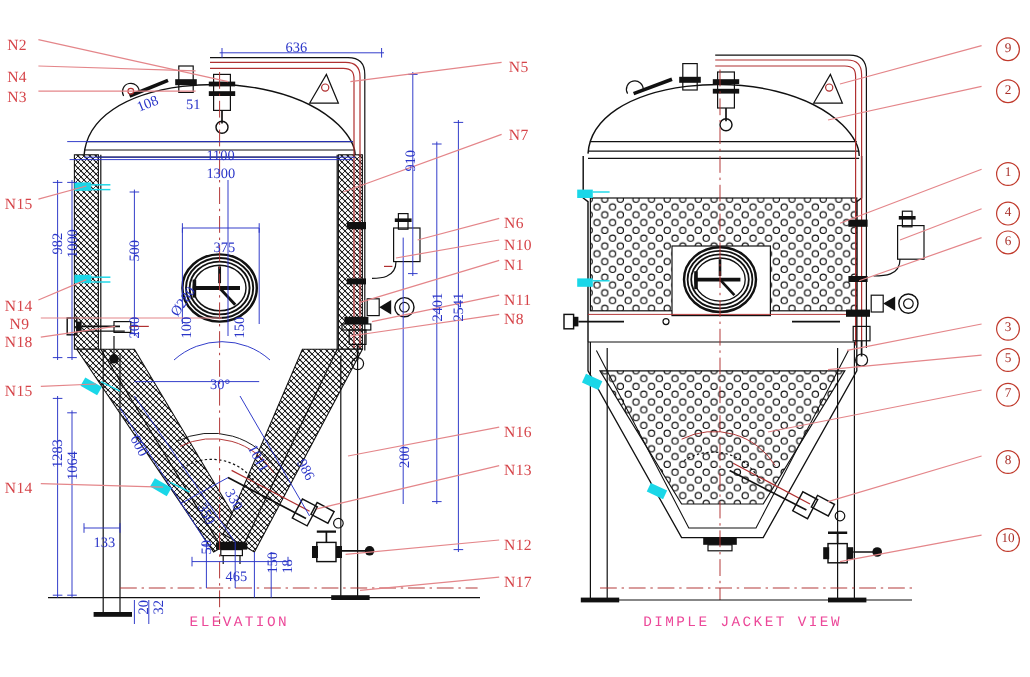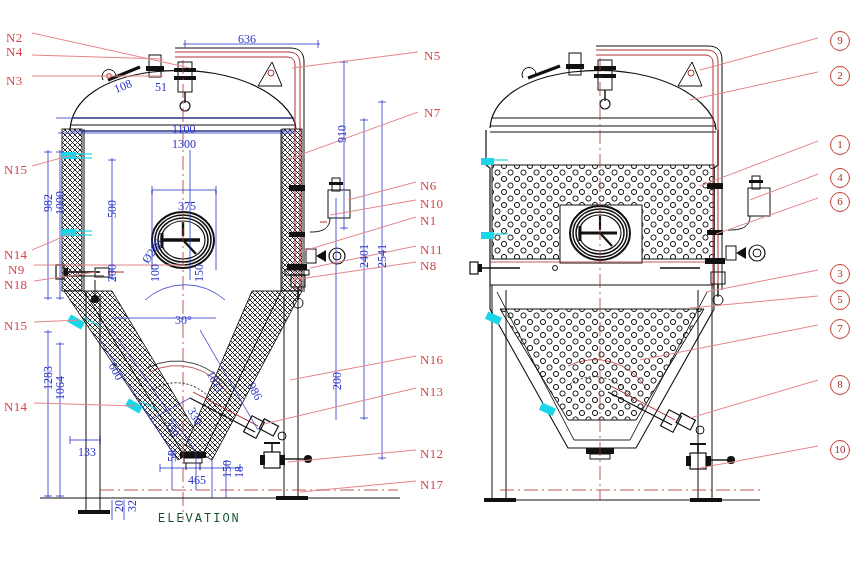--- a/index.html
+++ b/index.html
@@ -5,21 +5,21 @@
   html,body{margin:0;padding:0;background:#ffffff;}
   body{width:858px;height:564px;position:relative;overflow:hidden;
        font-family:"Liberation Mono", monospace;}
   #stage{position:absolute;left:0;top:0;width:718px;height:564px;}
   svg{position:absolute;left:0;top:0;}
   .lbl{position:absolute;color:#d6454a;font-family:"Liberation Serif",serif;
        font-size:13px;letter-spacing:.3px;white-space:nowrap;}
   .dimtxt{position:absolute;color:#2a35c8;font-family:"Liberation Serif",serif;
           font-size:12px;white-space:nowrap;}
   .dimtxt.v{transform-origin:0 0;}
-  .viewtitle{position:absolute;color:#14532d;font-family:"Liberation Mono",monospace;
+  .viewtitle{position:absolute;color:#ec4899;font-family:"Liberation Mono",monospace;
              font-size:12px;letter-spacing:2px;white-space:nowrap;}
   .callout{position:absolute;width:18px;height:18px;border:1px solid #c0392b;
            border-radius:50%;color:#a8302a;font-family:"Liberation Serif",serif;
            font-size:11px;text-align:center;line-height:17px;background:#fff;}
 </style>
 </head>
 <body>
 
 <div id="stage">
 
@@ -344,21 +344,21 @@
     <path d="M818,270 L706,292"></path>
         <path d="M818,296 L690,308"></path>
     <path d="M818,325 L640,360"></path>
         <path d="M818,380 L690,418"></path>
     <path d="M818,446 L700,468"></path>
   </g>
 </svg>
 
 <div id="labels-left">
       <div class="lbl" style="left: 6px; top: 30px;">N2</div>
-      <div class="lbl" style="left: 6px; top: 44px;">N4</div>
+      <div class="lbl" style="left: 6px; top: 56px;">N4</div>
       <div class="lbl" style="left: 6px; top: 73px;">N3</div>
       <div class="lbl" style="left: 4px; top: 162px;">N15</div>
       <div class="lbl" style="left: 4px; top: 247px;">N14</div>
       <div class="lbl" style="left: 8px; top: 262px;">N9</div>
       <div class="lbl" style="left: 4px; top: 277px;">N18</div>
       <div class="lbl" style="left: 4px; top: 318px;">N15</div>
       <div class="lbl" style="left: 4px; top: 399px;">N14</div>
     </div>
 <div id="labels-right">
       <div class="lbl" style="left: 424px; top: 48px;">N5</div>
@@ -418,14 +418,15 @@
       <div class="dimtxt" style="left: 155px; top: 80px; transform: rotate(0deg); transform-origin: 0px 0px;">51</div>
       <div class="dimtxt" style="left: 118px; top: 360px; transform: rotate(62deg); transform-origin: 0px 0px;">600</div>
       <div class="dimtxt" style="left: 216px; top: 368px; transform: rotate(62deg); transform-origin: 0px 0px;">1011</div>
       <div class="dimtxt" style="left: 257px; top: 380px; transform: rotate(62deg); transform-origin: 0px 0px;">986</div>
       <div class="dimtxt" style="left: 174px; top: 417px; transform: rotate(62deg); transform-origin: 0px 0px;">350</div>
       <div class="dimtxt" style="left: 197px; top: 405px; transform: rotate(62deg); transform-origin: 0px 0px;">330</div>
       <div class="dimtxt" style="left: 175px; top: 313px; transform: rotate(0deg); transform-origin: 0px 0px;">30°</div>
     </div>
 
 <div class="viewtitle" style="left:158px;top:512px;">ELEVATION</div>
+<div class="viewtitle" style="left:536px;top:512px;">DIMPLE JACKET VIEW</div>
 
 </div>
 
 </body></html>

